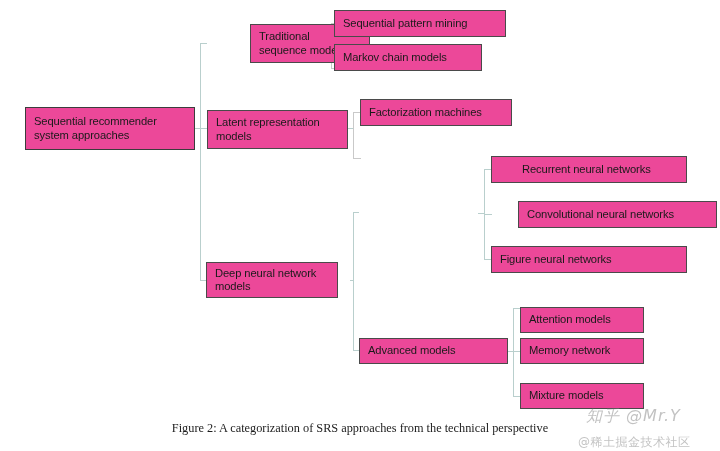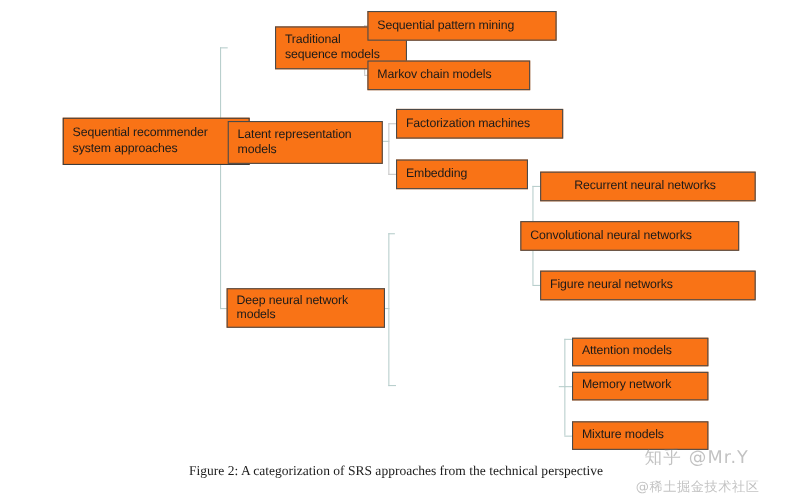--- a/index.html
+++ b/index.html
@@ -13,38 +13,37 @@
   #canvas {
     position: relative;
     width: 720px;
     height: 451px;
     background: #ffffff;
     overflow: hidden;
   }
   .node {
     position: absolute;
     box-sizing: border-box;
-    background: #f97316;
+    background: #ec4899;
     border: 1.6px solid #4a4a4a;
     color: #1a1a1a;
     font-family: "Liberation Sans", sans-serif;
     font-size: 11.2px;
     line-height: 1.18;
     display: flex;
     align-items: center;
     padding-left: 8px;
     padding-right: 6px;
     white-space: pre-line;
     letter-spacing: -0.1px;
     z-index: 3;
   }
   .node.root {
     border-color: #3c3c3c;
     border-width: 1.8px;
-    margin-left: 32px;
   }
   .conn {
     position: absolute;
     background: #b9cfcd;
     z-index: 1;
   }
   .conn.v { width: 1px; }
   .conn.h { height: 1px; }
   .conn.gray { background: #c9c9c9; }
   #caption {
@@ -65,20 +64,21 @@
     color: rgba(120,120,120,0.45);
     font-family: "DejaVu Sans", sans-serif;
     white-space: nowrap;
     pointer-events: none;
   }
   #wm-top {
     left: 586px;
     top: 406px;
     font-size: 16px;
     letter-spacing: 1px;
+    font-style: italic;
   }
   #wm-bottom {
     left: 578px;
     top: 434px;
     font-size: 12px;
     letter-spacing: 0.5px;
   }
 </style>
 </head>
 <body>
@@ -120,36 +120,36 @@
 
   <div class="node root" style="left:25px; top:107px; width:170px; height:43px;">Sequential recommender
 system approaches</div>
 
   <div class="node" style="left:206px; top:24px; width:120px; height:39px;margin-left:44px;">Traditional
 sequence models</div>
 
   <div class="node" style="left:207px; top:110px; width:141px; height:39px;">Latent representation
 models</div>
 
-  <div class="node" style="left:206px; top:262px; width:144px; height:36px;">Deep neural network
+  <div class="node" style="left:206px; top:262px; width:132px; height:36px;">Deep neural network
 models</div>
 
   <div class="node" style="left:334px; top:10px; width:172px; height:27px;">Sequential pattern mining</div>
 
-  <div class="node" style="left:334px; top:55px; width:148px; height:27px;">Markov chain models</div>
+  <div class="node" style="left:334px; top:44px; width:148px; height:27px;">Markov chain models</div>
 
   <div class="node" style="left:360px; top:99px; width:152px; height:27px;">Factorization machines</div>
 
-  <div class="node" style="left:360px; top:145px; width:120px; height:27px;">Embedding</div>
 
 
+  <div class="node" style="left:359px; top:338px; width:149px; height:26px;">Advanced models</div>
 
   <div class="node" style="left:491px; top:156px; width:196px; height:27px;padding-left:30px;">Recurrent neural networks</div>
 
-  <div class="node" style="left:473px; top:201px; width:199px; height:27px;">Convolutional neural networks</div>
+  <div class="node" style="left:518px; top:201px; width:199px; height:27px;">Convolutional neural networks</div>
 
   <div class="node" style="left:491px; top:246px; width:196px; height:27px;">Figure neural networks</div>
 
   <div class="node" style="left:520px; top:295px; width:124px; height:26px;margin-top:12px;">Attention models</div>
 
   <div class="node" style="left:520px; top:338px; width:124px; height:26px;">Memory network</div>
 
   <div class="node" style="left:520px; top:383px; width:124px; height:26px;">Mixture models</div>
 
   <div id="caption">Figure 2: A categorization of SRS approaches from the technical perspective</div>

